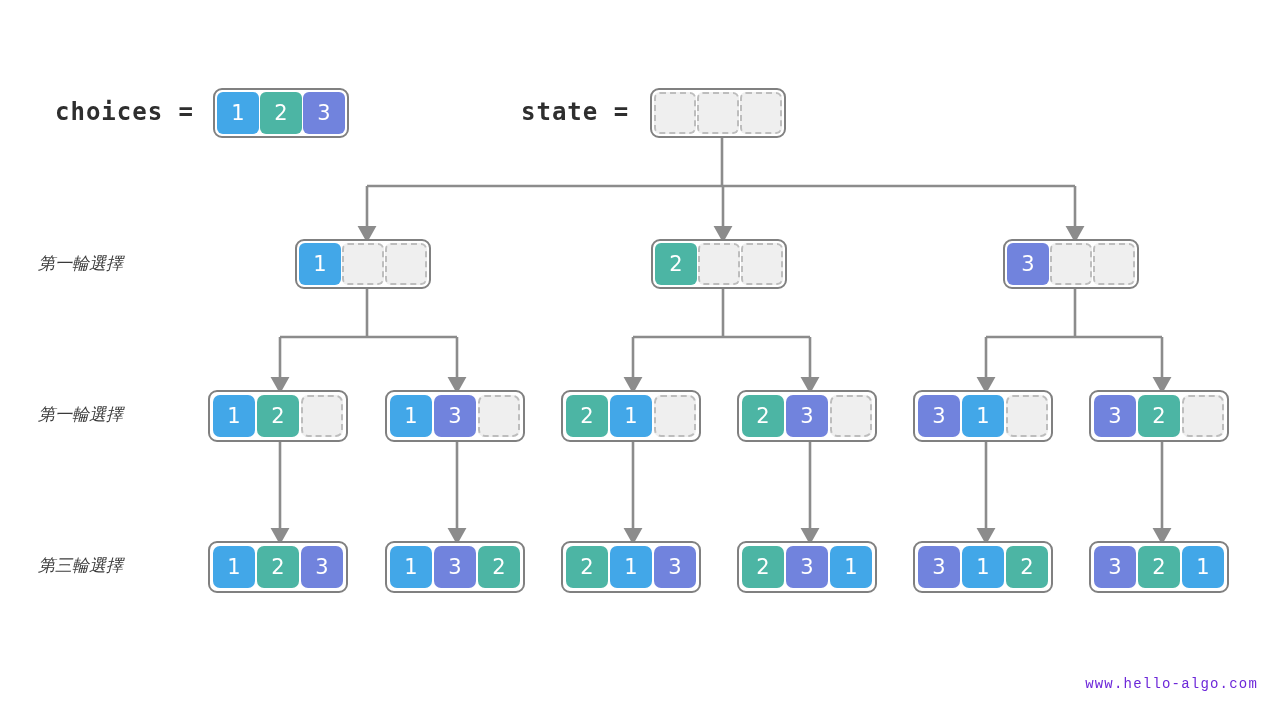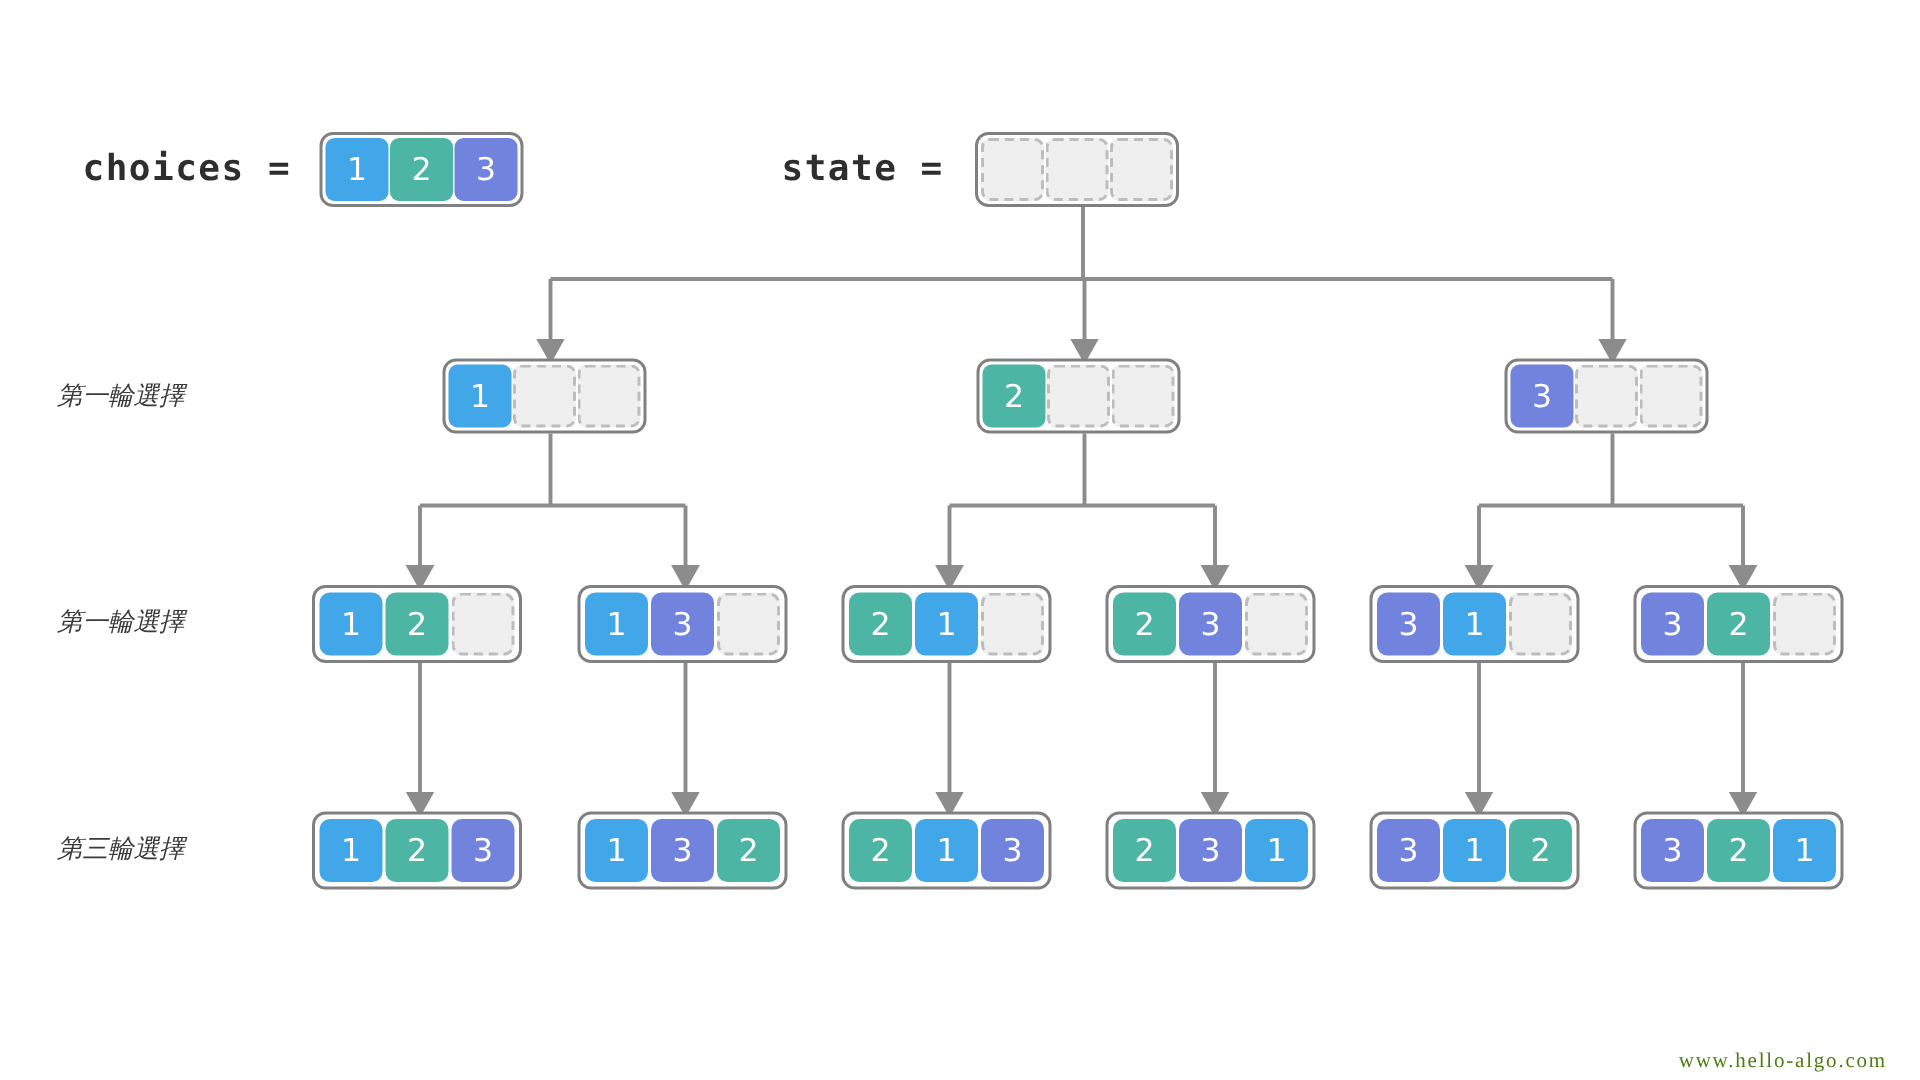--- a/index.html
+++ b/index.html
@@ -90,24 +90,24 @@
     padding: 2px;
     gap: 1px;
   }
   .array.flush .cell {
     border-radius: 6px;
   }
 
   .watermark {
     position: absolute;
     right: 22px;
-    bottom: 4px;
-    font-family: Liberation Serif, serif;
+    bottom: 28px;
+    font-family: Liberation Mono, monospace;
     font-size: 14px;
-    color: #4d7c0f;
+    color: #6d28d9;
     letter-spacing: 1.2px;
   }
 </style>
 </head>
 <body>
 
 <div id="canvas">
 
   <svg id="wires" viewBox="0 0 1280 720" xmlns="http://www.w3.org/2000/svg">
     <defs>

